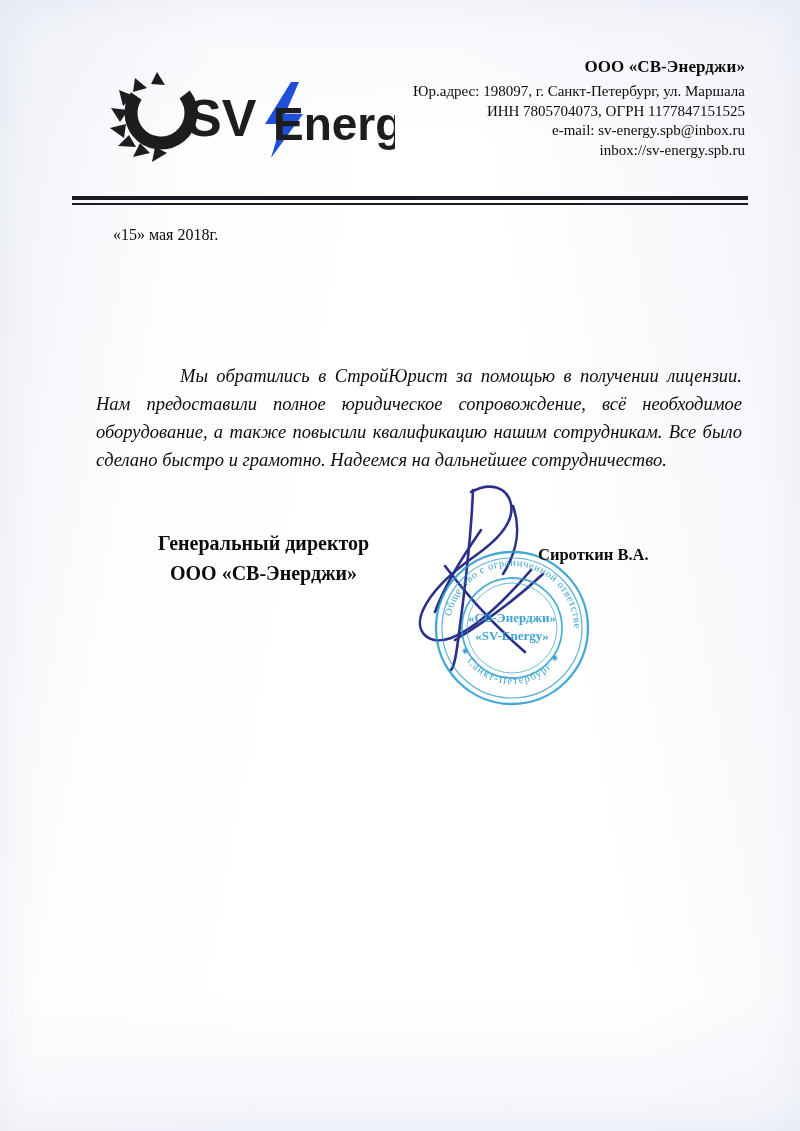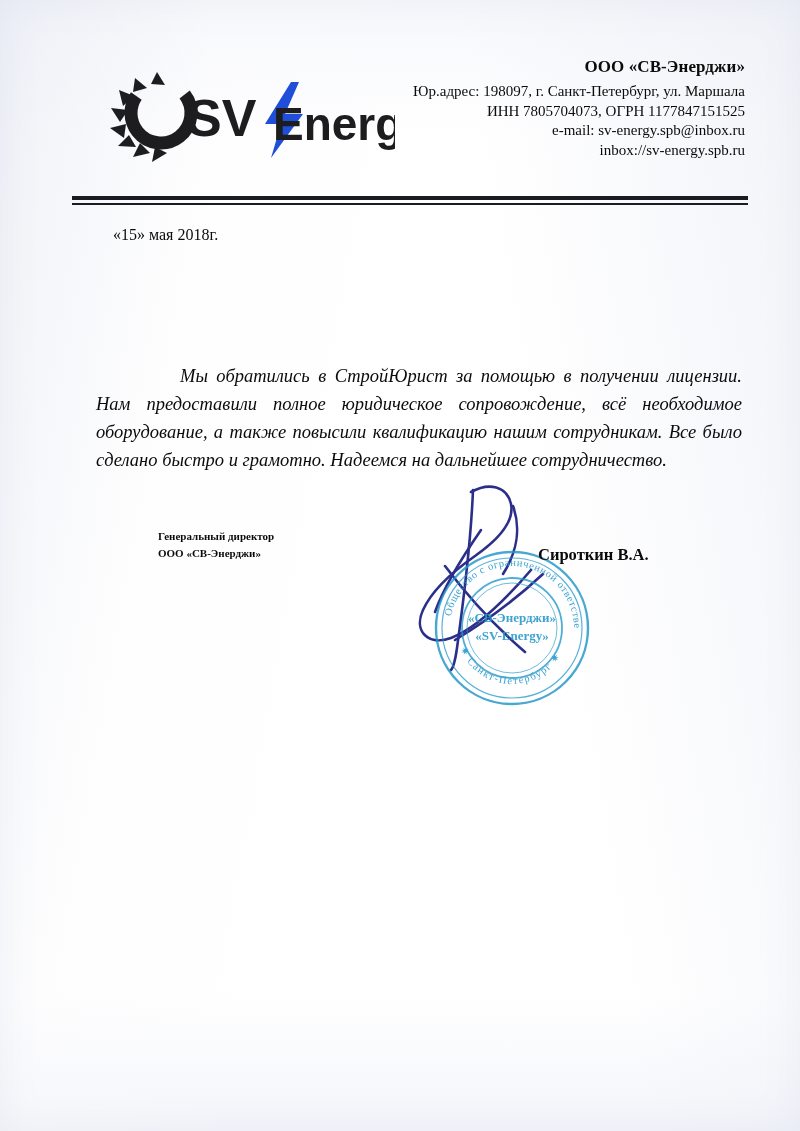--- a/index.html
+++ b/index.html
@@ -121,22 +121,23 @@
     text-indent: 84px;
   }
 
   
   .sign-block {
     position: absolute;
     left: 158px;
     top: 528px;
     z-index: 6;
     font-weight: bold;
-    font-size: 11px;
+    font-size: 20px;
     line-height: 1.5;
+    text-align: center;
   }
   .signer-name {
     position: absolute;
     left: 530px;
     top: 545px;
     z-index: 7;
     font-weight: bold;
     font-size: 16.5px;
     margin-left: 8px;
   }

